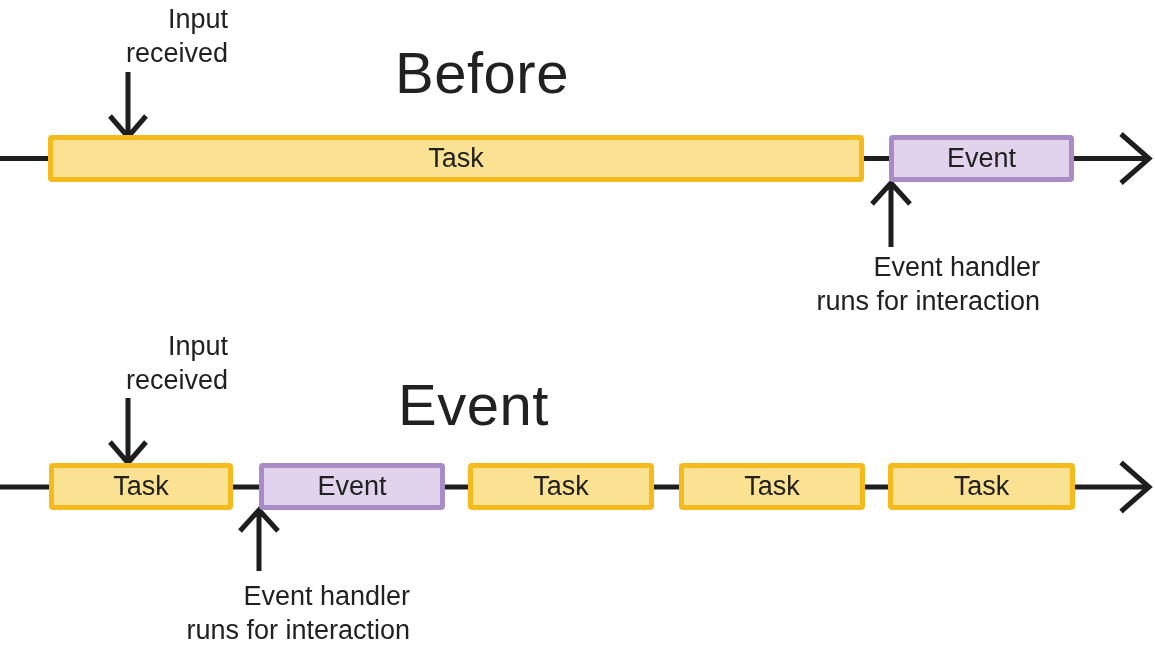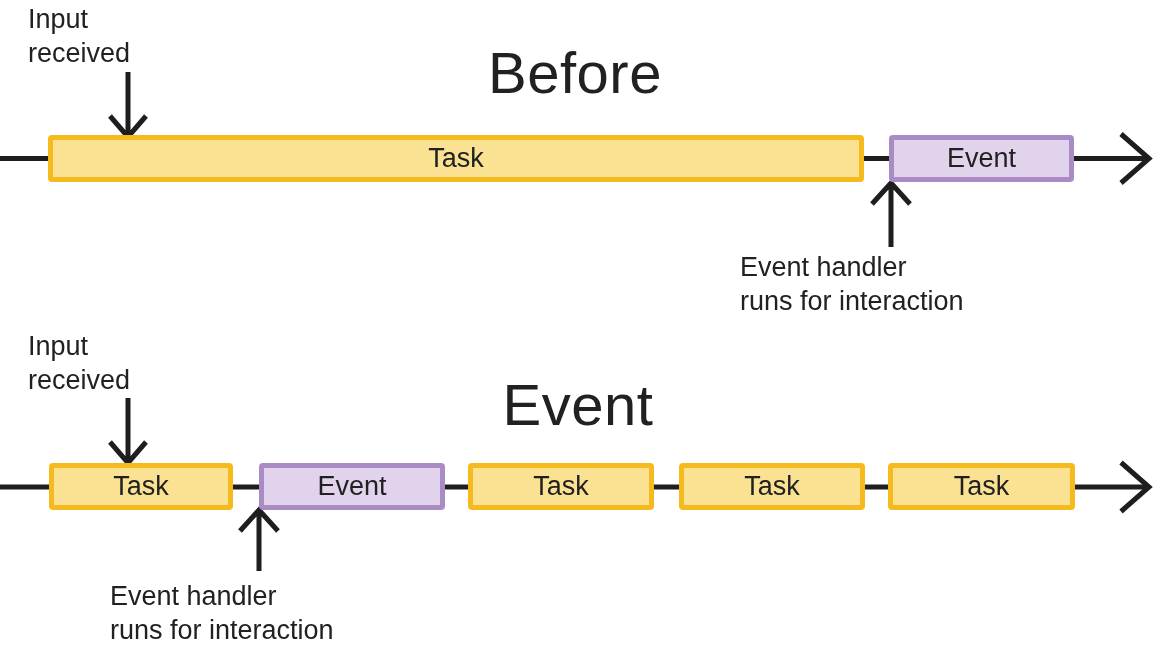--- a/index.html
+++ b/index.html
@@ -27,30 +27,30 @@
   }
   .overlay path {
     stroke: currentColor;
     stroke-width: 5;
     fill: none;
     stroke-linejoin: miter;
     stroke-linecap: butt;
   }
   .annot {
     position: absolute;
-    text-align: left;
+    text-align: right;
     font-size: 27px;
     line-height: 34px;
     white-space: pre-line;
     color: var(--text, #212121);
   }
   .sec-title {
     position: absolute;
     margin: 0;
-    text-align: center;
+    text-align: left;
     font-size: 58px;
     line-height: 62px;
     font-weight: 500;
     letter-spacing: 0.5px;
     color: var(--text, #212121);
   }
   .box {
     position: absolute;
     height: 47px;
     box-sizing: border-box;

